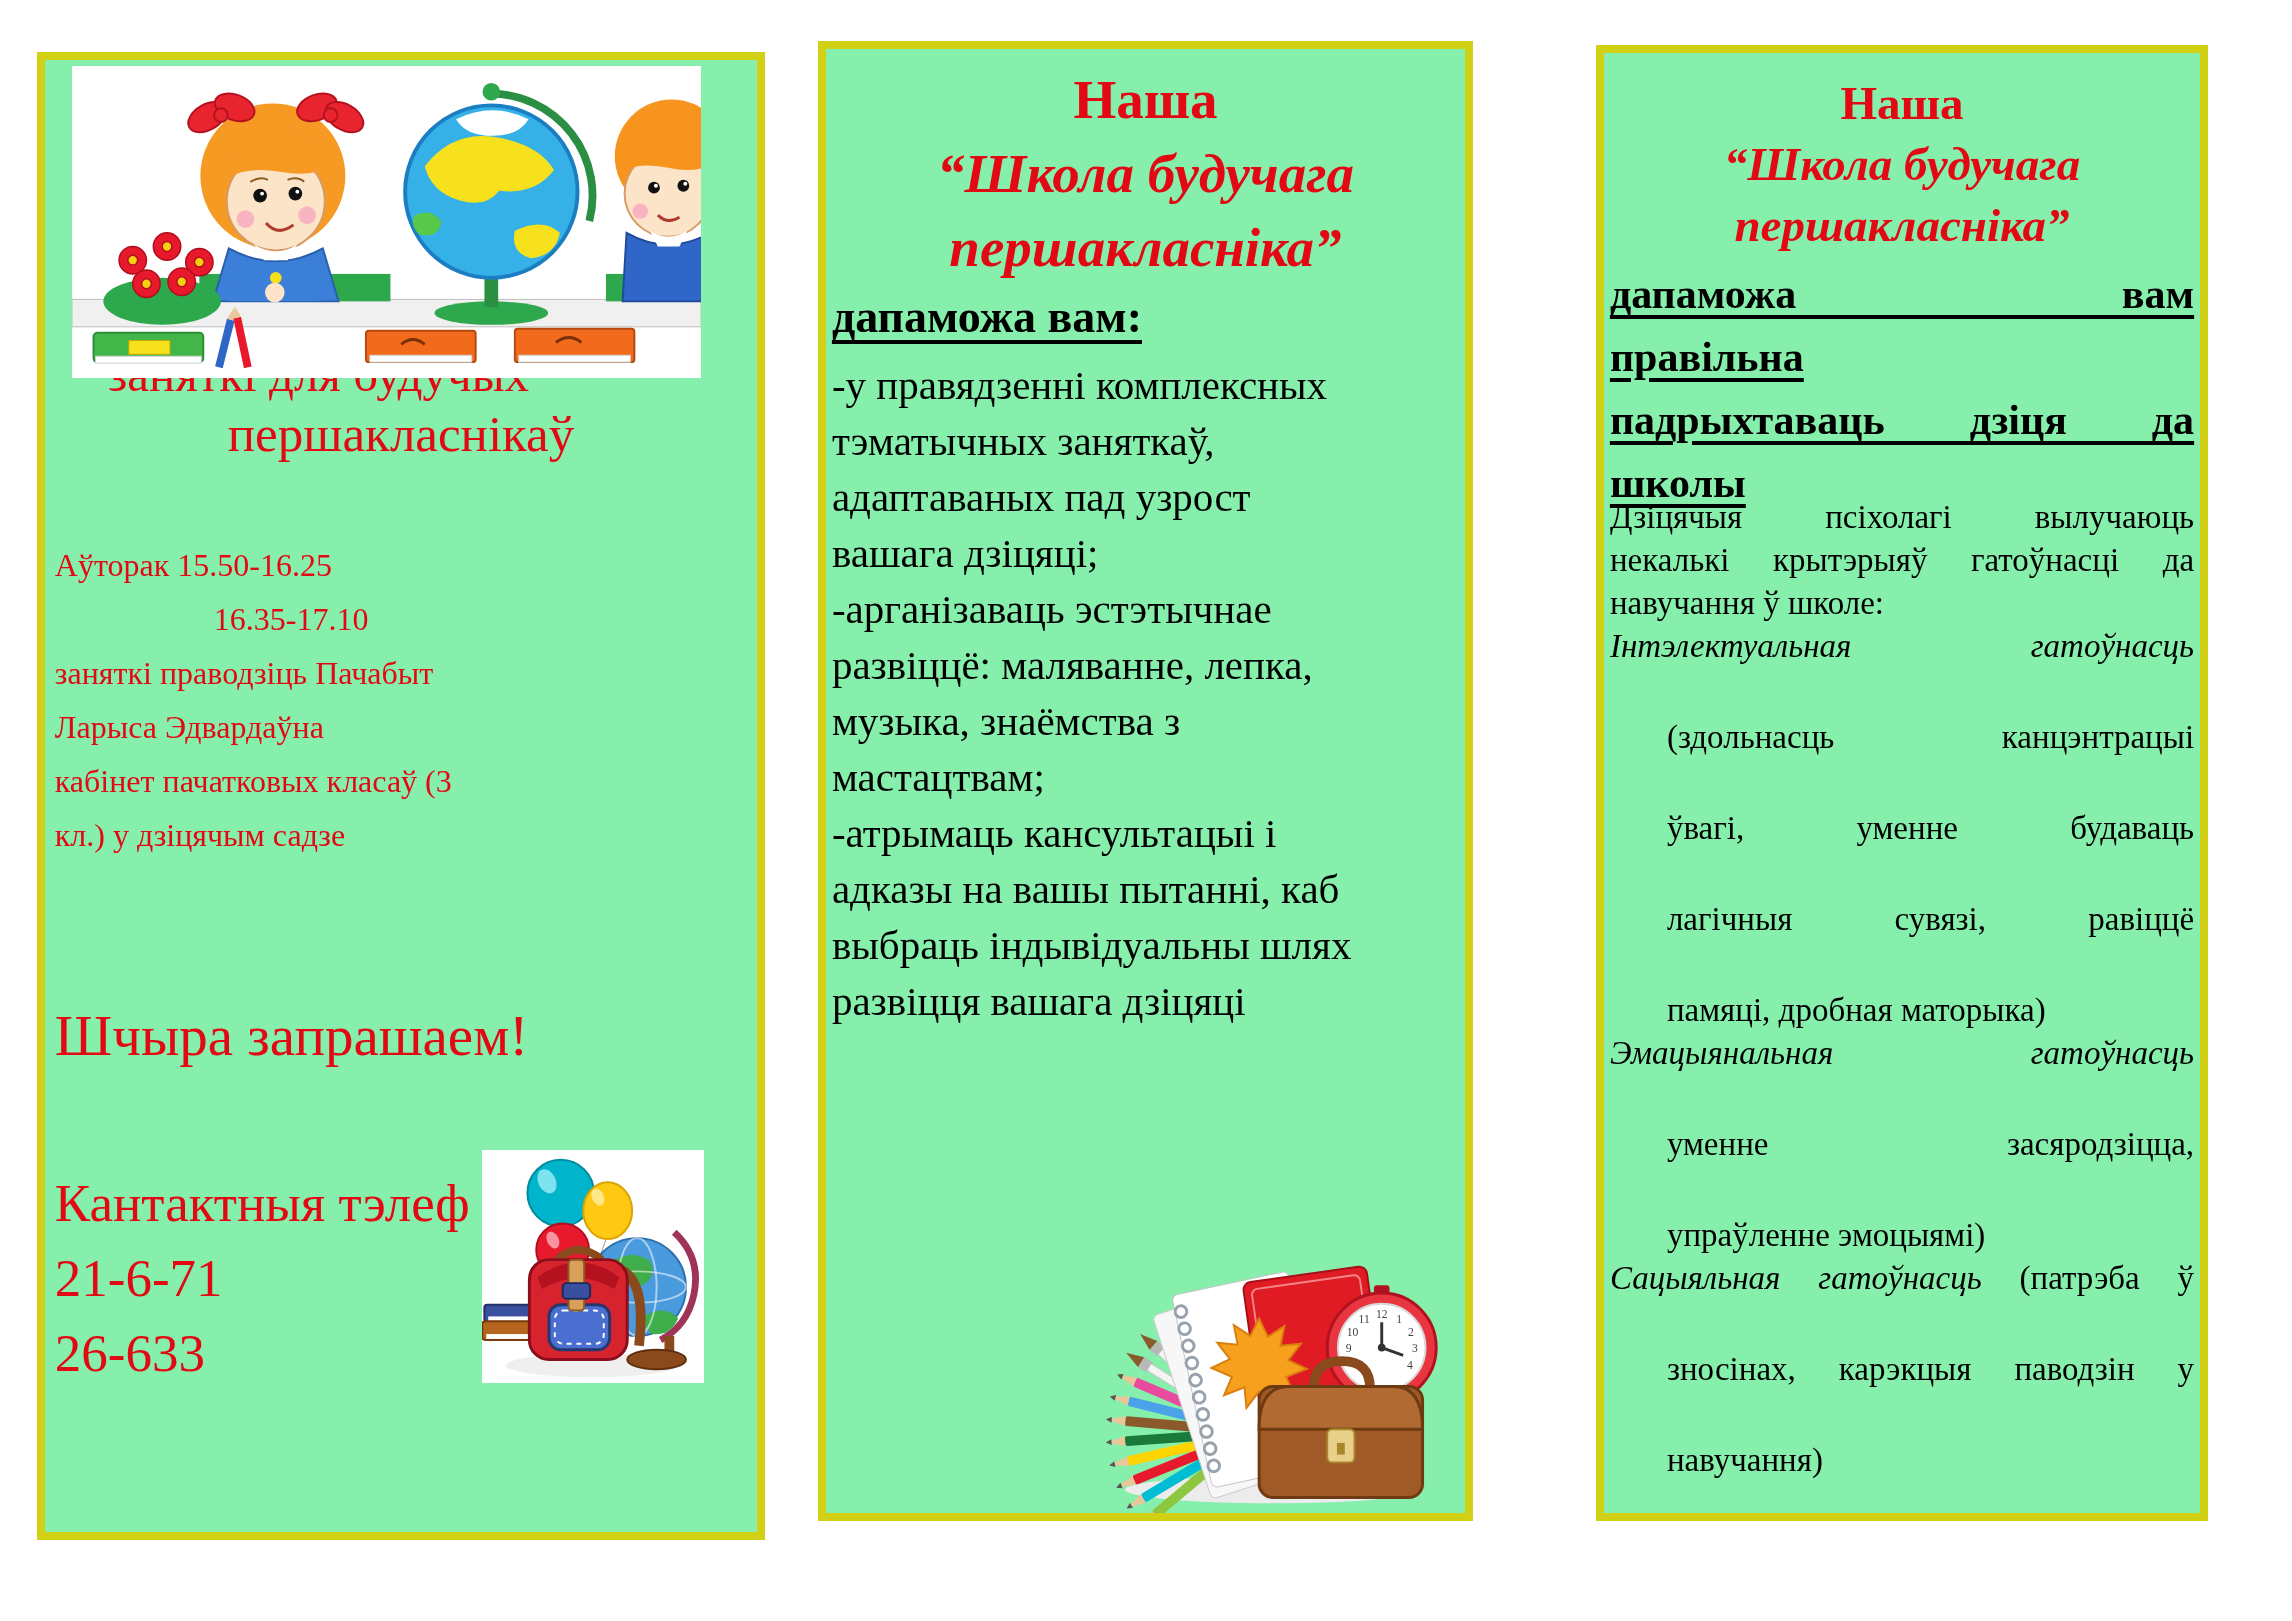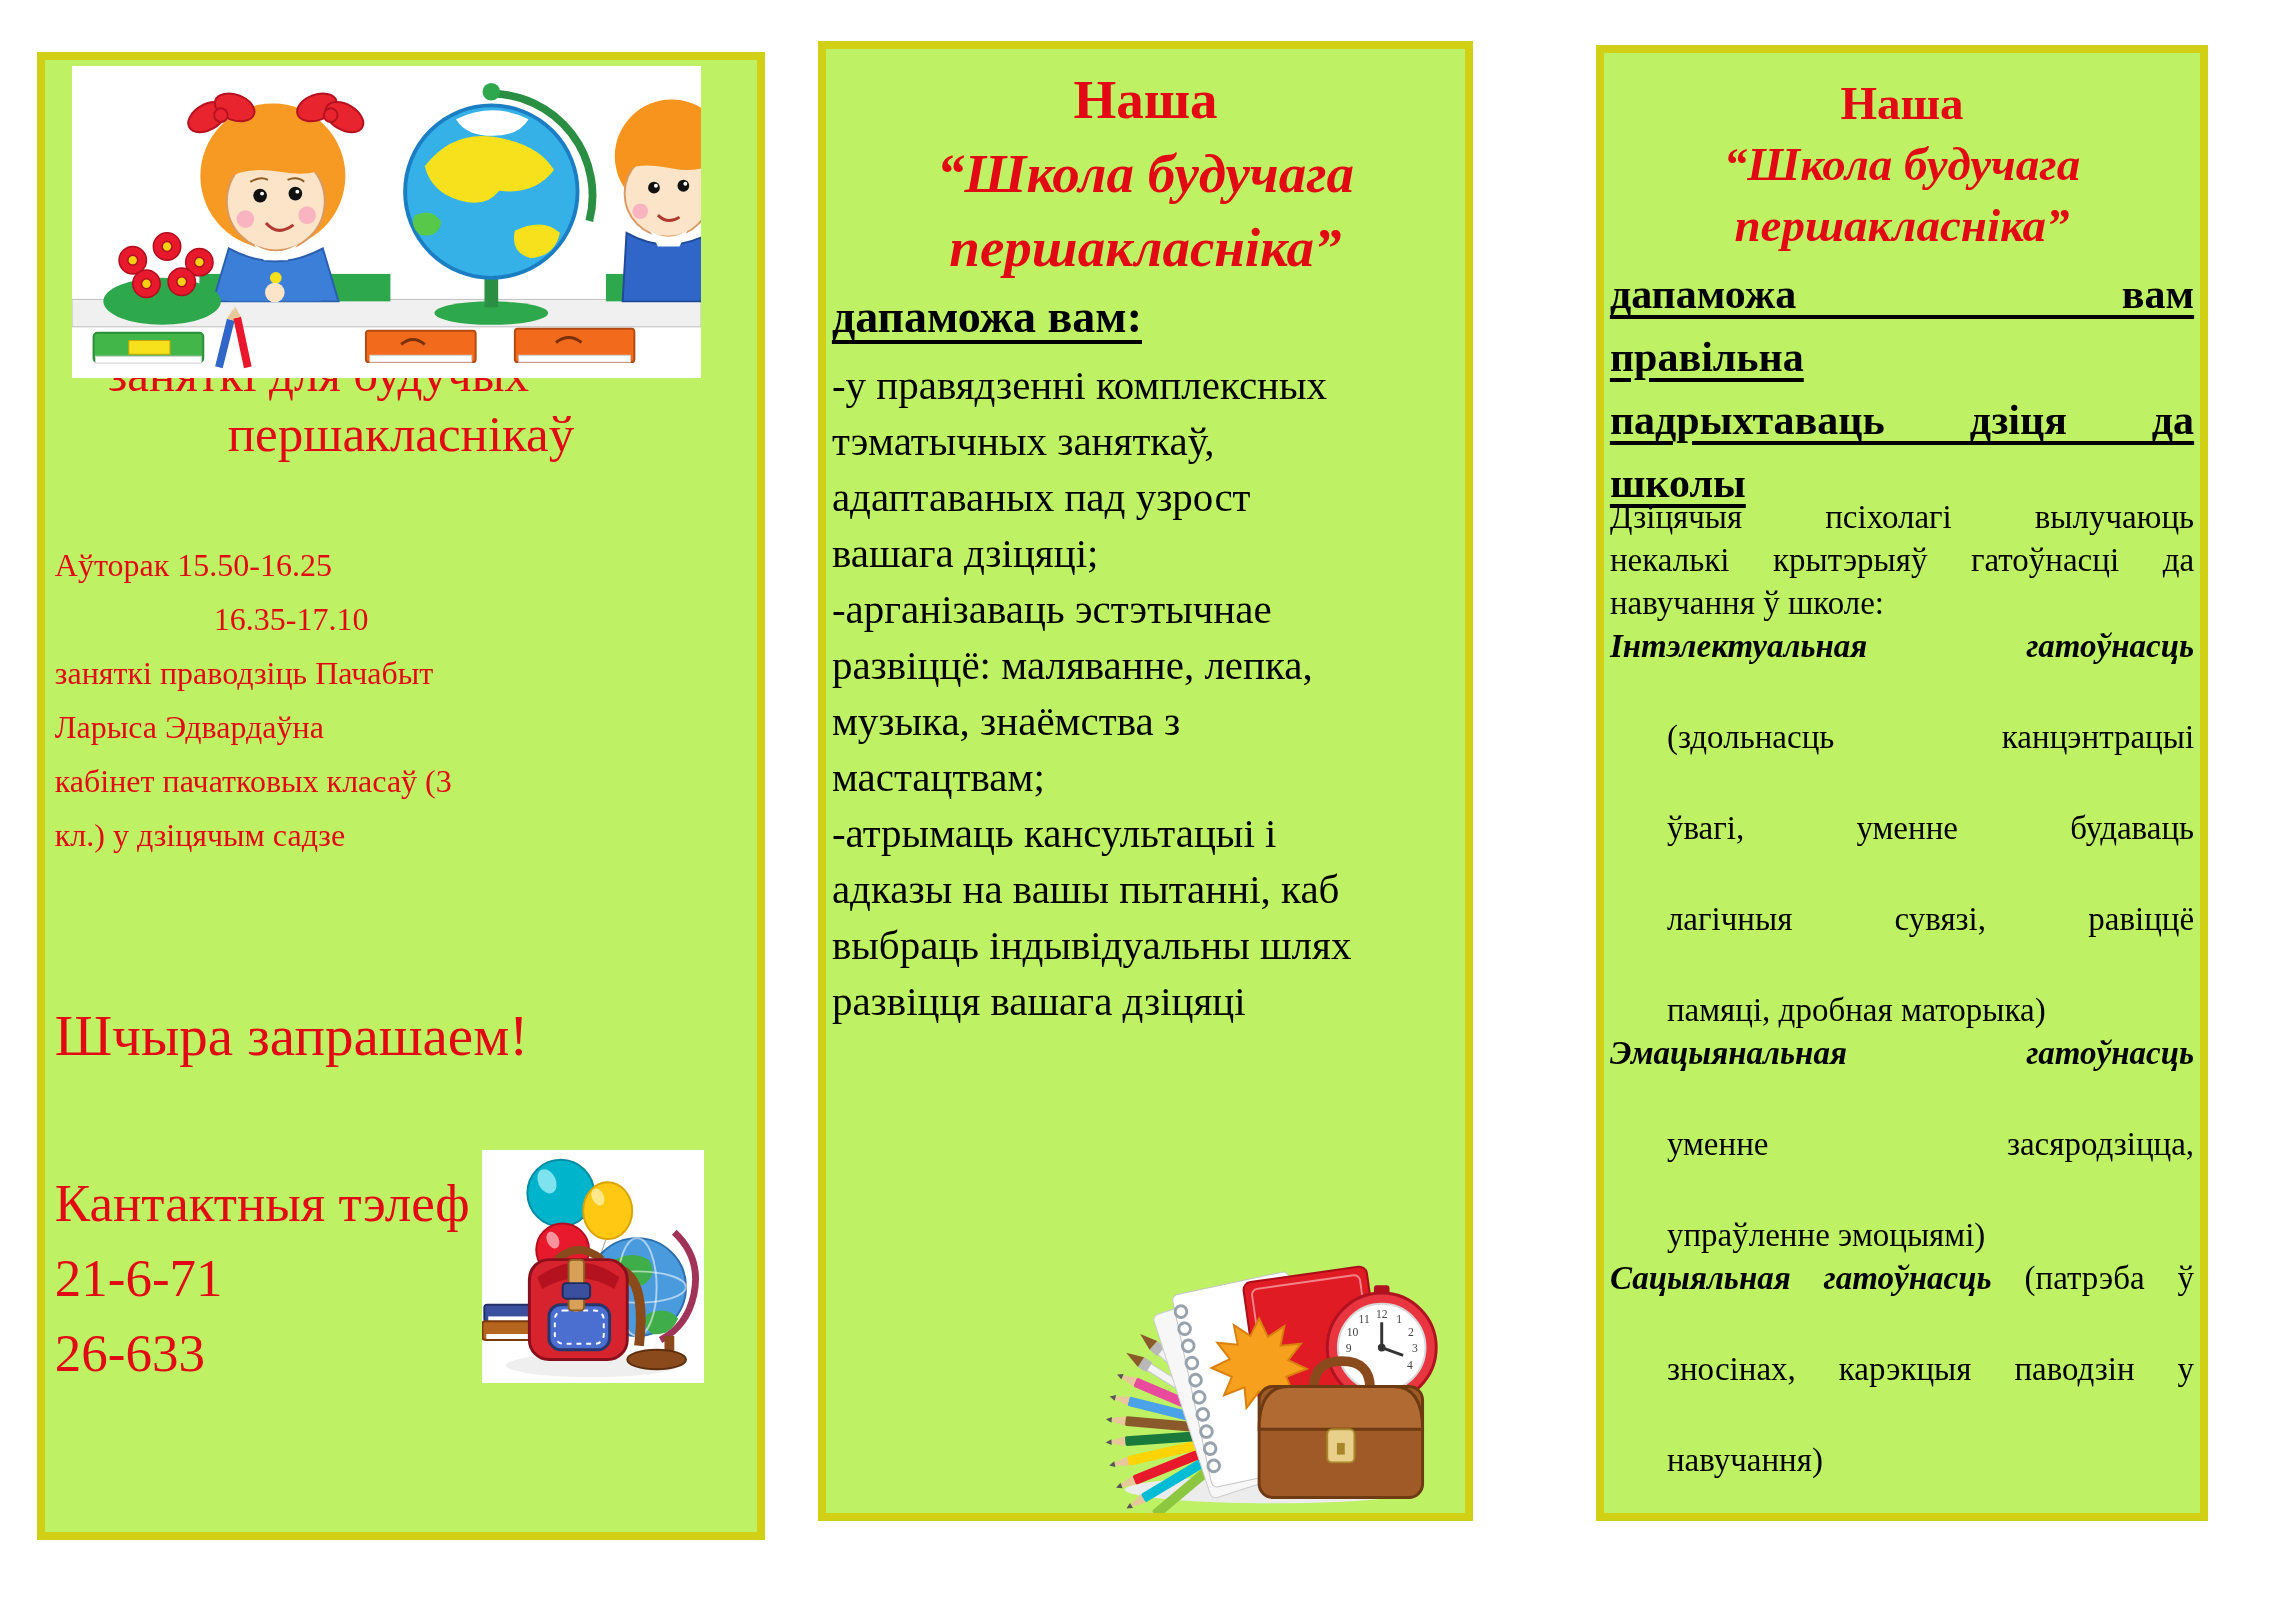--- a/index.html
+++ b/index.html
@@ -3,21 +3,21 @@
 <meta charset="utf-8">
 <style>
   :root{
     --border:#d2d014;
     --red:#e30914;
     --black:#000;
   }
   html,body{margin:0;padding:0;background:#fff;}
   body{width:2293px;height:1621px;position:relative;overflow:hidden;
        font-family:"Liberation Serif","DejaVu Serif",serif;color:#000;}
-  .panel{position:absolute;background:#bef264;border:8.8px solid var(--border);box-sizing:border-box;}
+  .panel{position:absolute;background:#86efac;border:8.8px solid var(--border);box-sizing:border-box;}
   .p1{left:37px;top:52px;width:728px;height:1488px;}
   .p2{left:818px;top:41px;width:655px;height:1480px;}
   .p3{left:1596px;top:45px;width:612px;height:1476px;}
 
   
   .p1-img{position:absolute;top:5.9px;left:27.4px;width:629px;height:312px;background:#fff;z-index:2;}
   .p1-img svg{display:block;width:100%;height:100%;}
   .p1-cut-title{position:absolute;top:286px;left:63px;z-index:1;font-size:49px;color:var(--red);white-space:nowrap;}
   .p1-title{position:absolute;top:345px;left:0;width:100%;text-align:center;font-size:51px;color:var(--red);}
   .p1-schedule{position:absolute;top:478px;left:9.8px;right:3.9px;font-size:32px;line-height:54px;color:var(--red);}
@@ -40,21 +40,21 @@
   .p2-body{position:absolute;top:308px;left:5.9px;right:3.9px;font-size:41px;line-height:56px;}
   .p2-clipart{position:absolute;left:241px;top:1174px;width:392px;height:290px;}
   .p2-clipart svg{display:block;width:100%;height:100%;}
 
   
   .p3-heading{position:absolute;top:210px;left:5.9px;right:5.9px;font-size:42px;line-height:63px;font-weight:bold;}
   .p3-heading .hline{text-decoration:underline;text-decoration-thickness:3.9px;text-underline-offset:6.9px;}
   .p3-body{position:absolute;top:443px;left:5.9px;right:5.9px;font-size:33px;line-height:43px;}
   .jline{text-align:justify;text-align-last:justify;}
   .ind{padding-left:57px;margin-top:48px;}
-  .lead{font-weight:bold;font-style:italic;}
+  .lead{font-weight:normal;font-style:italic;}
 </style>
 </head>
 <body>
 
 <div class="panel p1">
 
   <div class="p1-cut-title">заняткі для будучых</div>
 
   <div class="p1-img">
     <svg viewBox="0 0 642 318">

